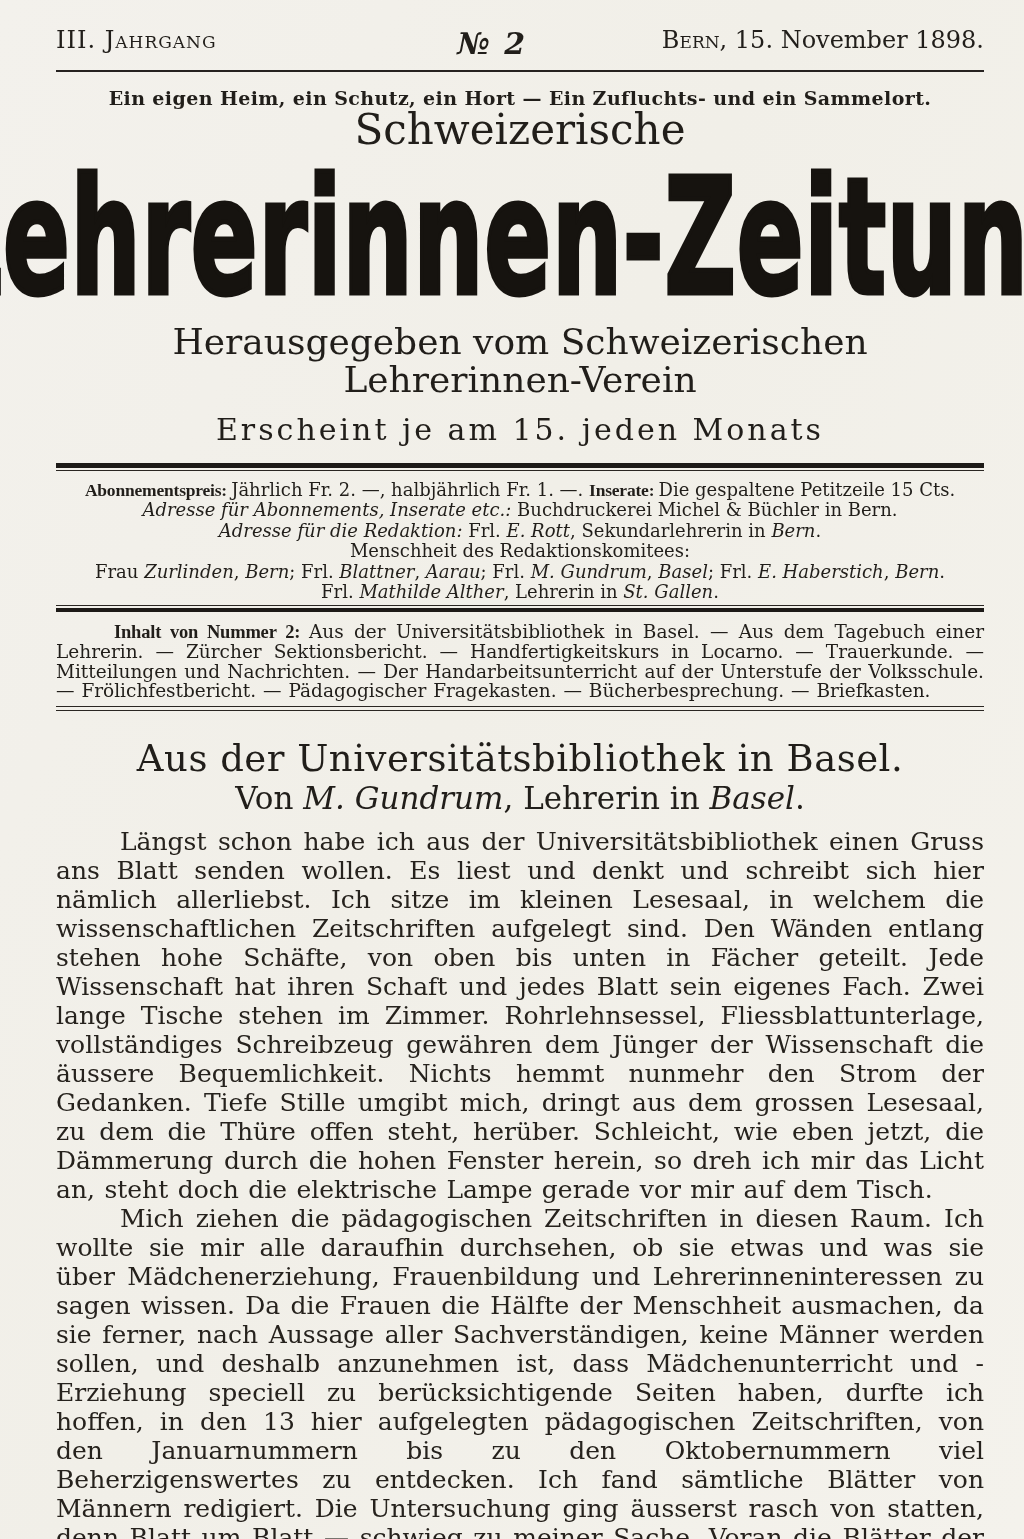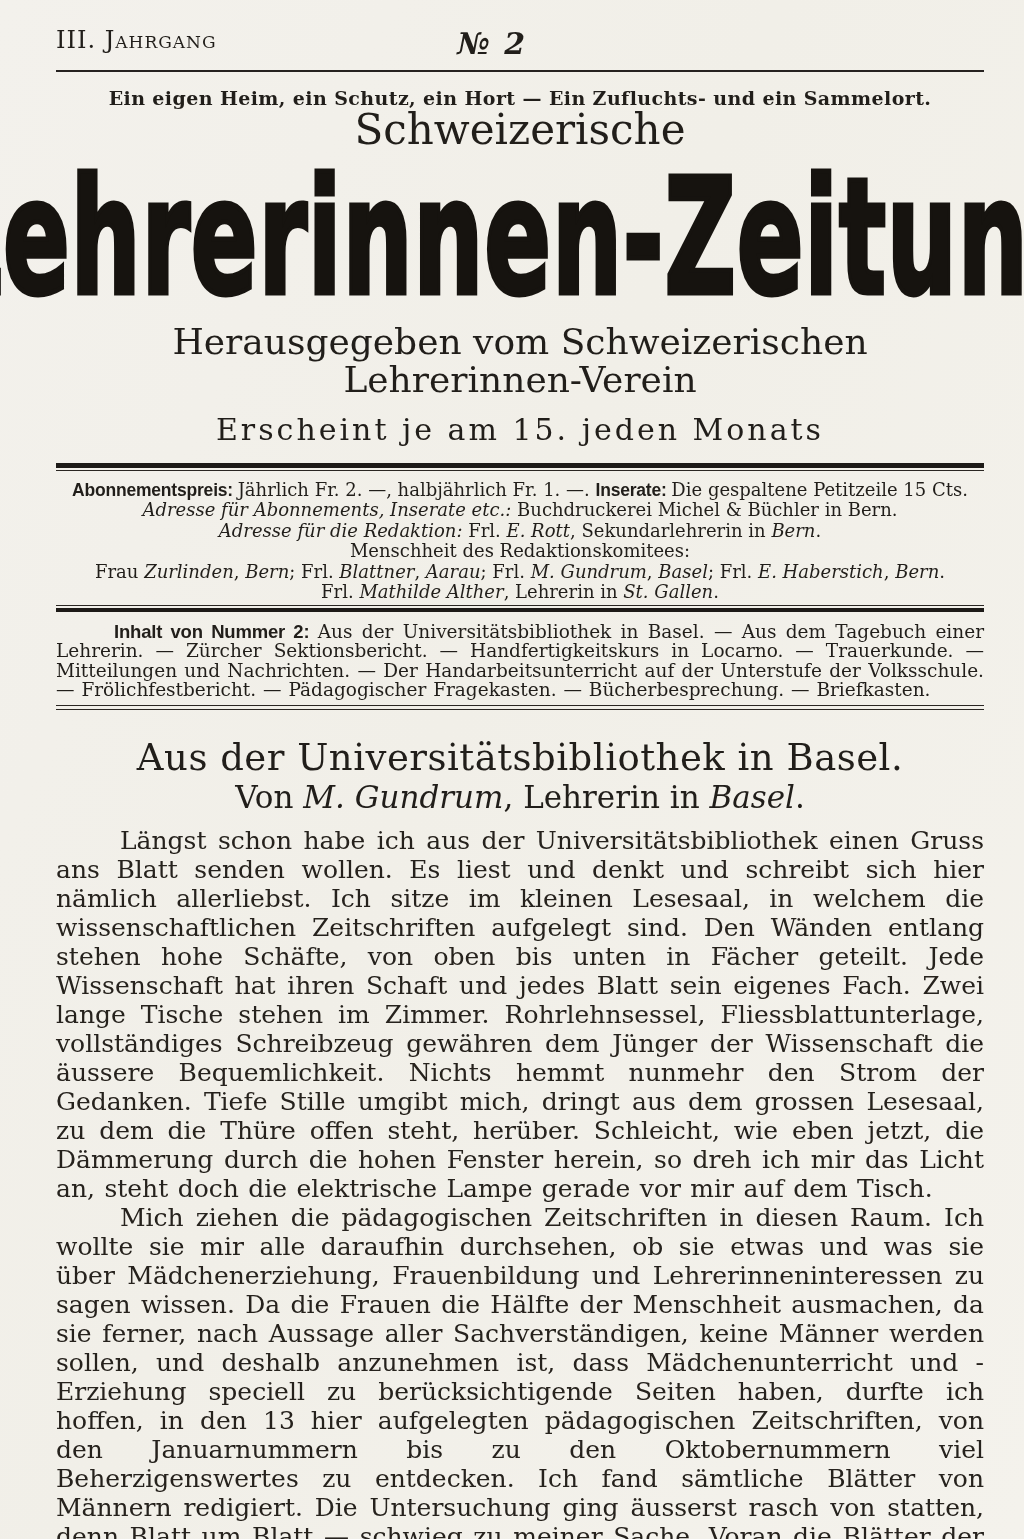--- a/index.html
+++ b/index.html
@@ -19,21 +19,21 @@
   
   .hdr-row{position:relative;display:flex;justify-content:space-between;align-items:baseline;height:34px;}
   .hdr-vol{font-size:24px;font-variant:small-caps;letter-spacing:1px;}
   .hdr-issue{
     position:absolute;left:47%;transform:translateX(-50%);
     font-size:30px;font-weight:bold;font-style:italic;letter-spacing:2px;
   }
   .hdr-date{font-size:24px;}
   .st-sc{font-variant:small-caps;}
   .st-i{font-style:italic;}
-  .st-b{font-weight:bold;font-family:Liberation Sans, sans-serif;letter-spacing:-0.2px;}
+  .st-b{font-weight:bold;font-family:Liberation Serif, serif;letter-spacing:-0.2px;}
   
   .rule1{height:2px;background:#262220;margin-top:10px;}
   .rule-thick-thin{margin-top:16px;border-top:5px solid #1d1a17;border-bottom:1px solid #2a2622;height:2px;}
   .rule-thin-thick{margin-top:2px;border-top:1px solid #2a2622;border-bottom:4px solid #1d1a17;height:2px;}
   .rule-thin-thin{margin-top:5px;border-top:1px solid #2a2622;border-bottom:1px solid #2a2622;height:3px;}
   
   .motto{margin-top:15px;text-align:center;font-weight:bold;font-size:19px;letter-spacing:0.4px;}
   .kicker{text-align:center;font-size:42px;line-height:1;}
   .title-wrap{height:162px;margin-top:6px;display:flex;align-items:center;justify-content:center;}
   .title{
@@ -61,20 +61,21 @@
   }
 </style>
 </head>
 <body>
 
 <div class="page">
 
   <div class="hdr-row">
     <span class="hdr-vol">III. Jahrgang</span>
     <span class="hdr-issue">№ 2</span>
+    <span class="hdr-date"><span class="st-sc">Bern</span><span>, 15. November 1898.</span></span>
   </div>
 
   <div class="rule1"></div>
 
   <div class="motto">Ein eigen Heim, ein Schutz, ein Hort — Ein Zufluchts- und ein Sammelort.</div>
 
   <div class="kicker">Schweizerische</div>
 
   <div class="title-wrap">
     <div class="title">Lehrerinnen-Zeitung</div>

